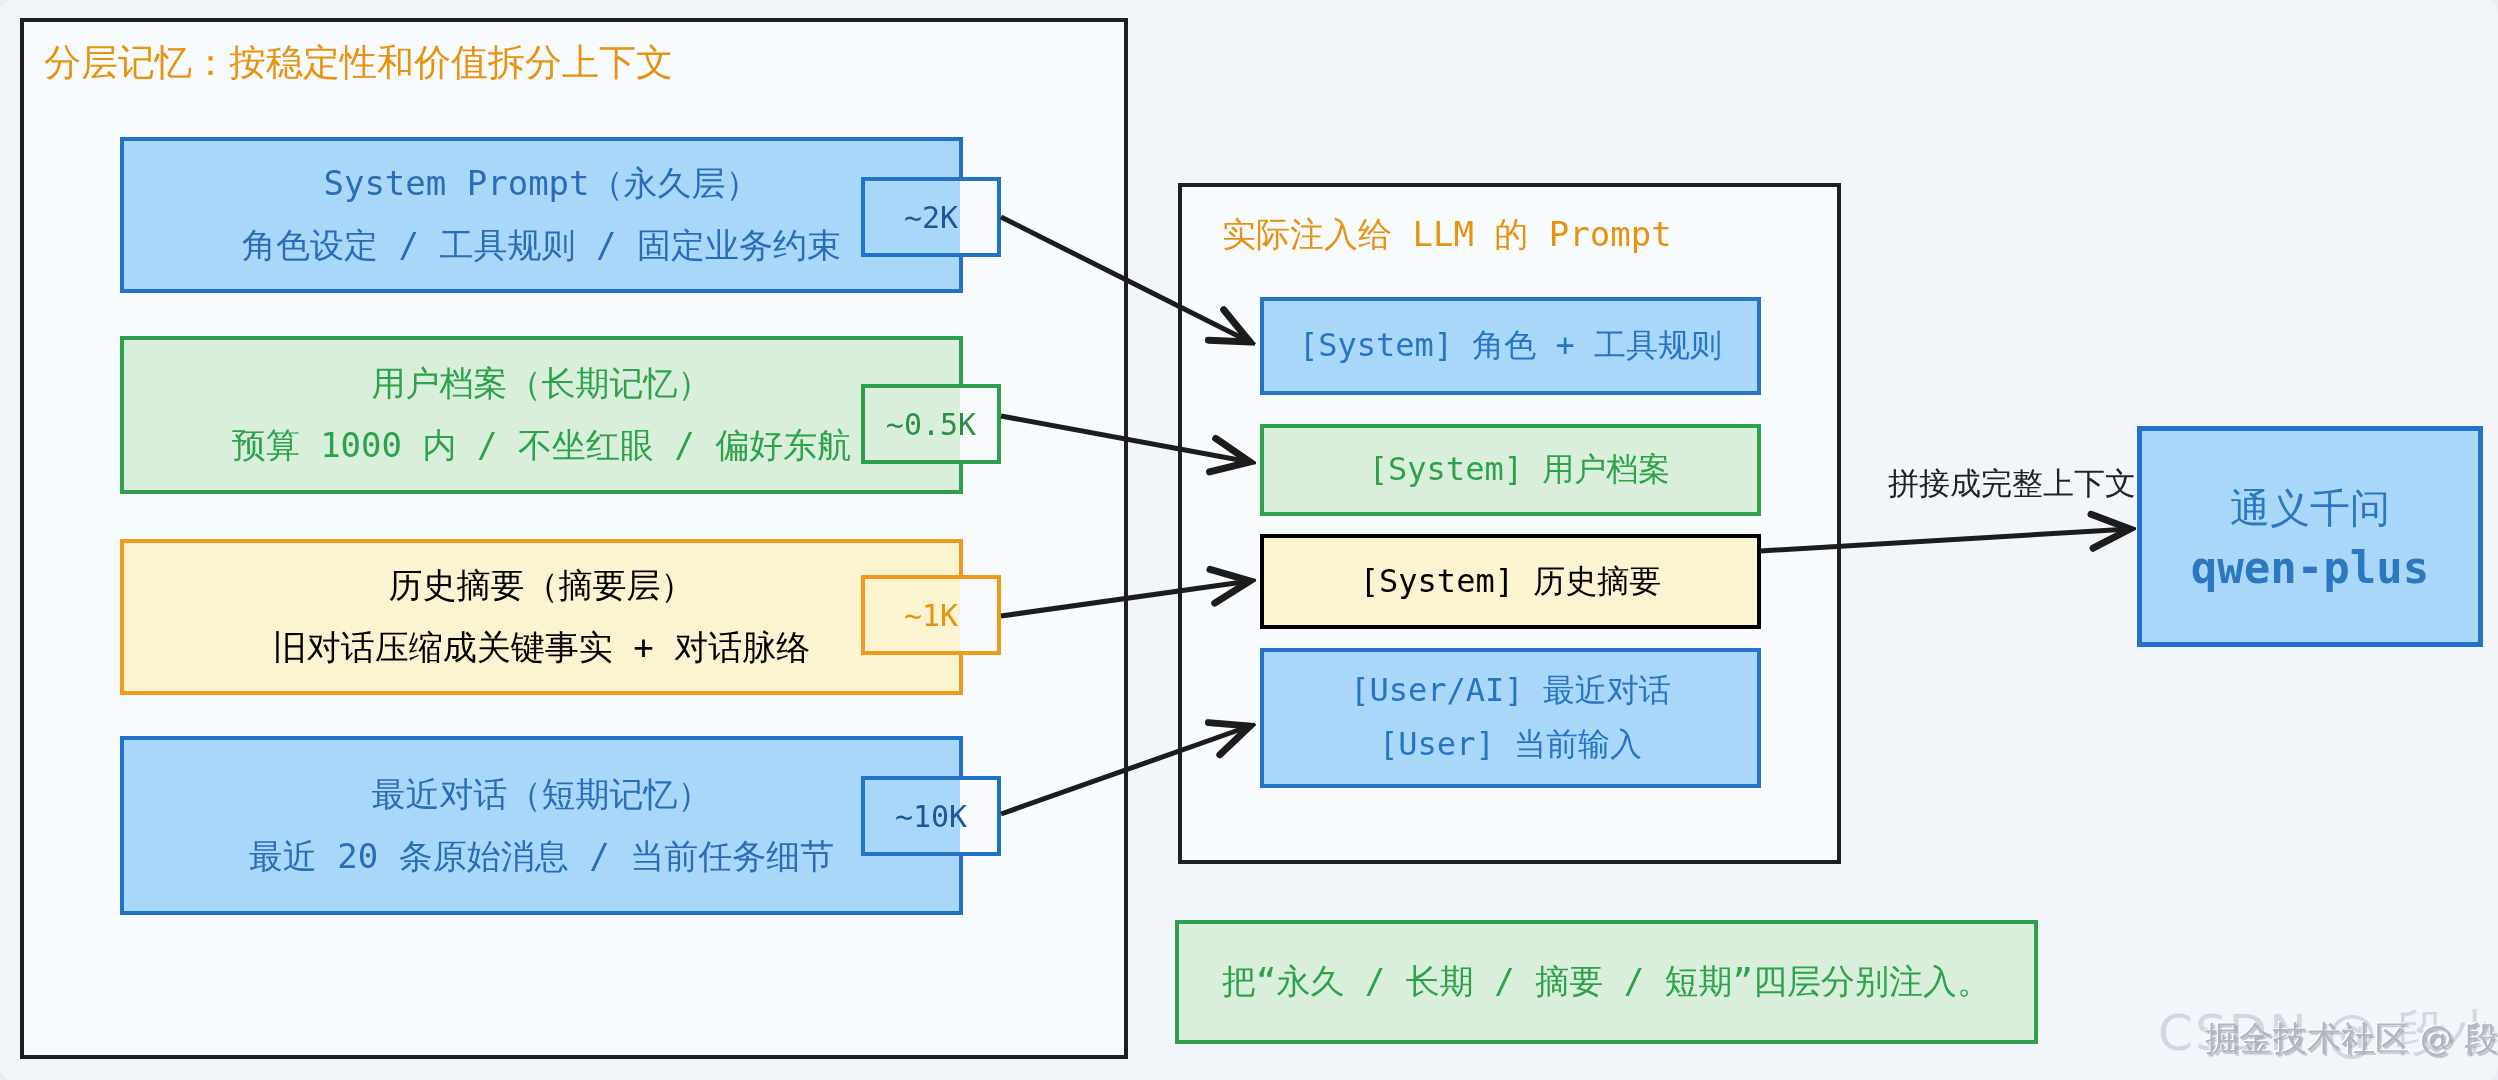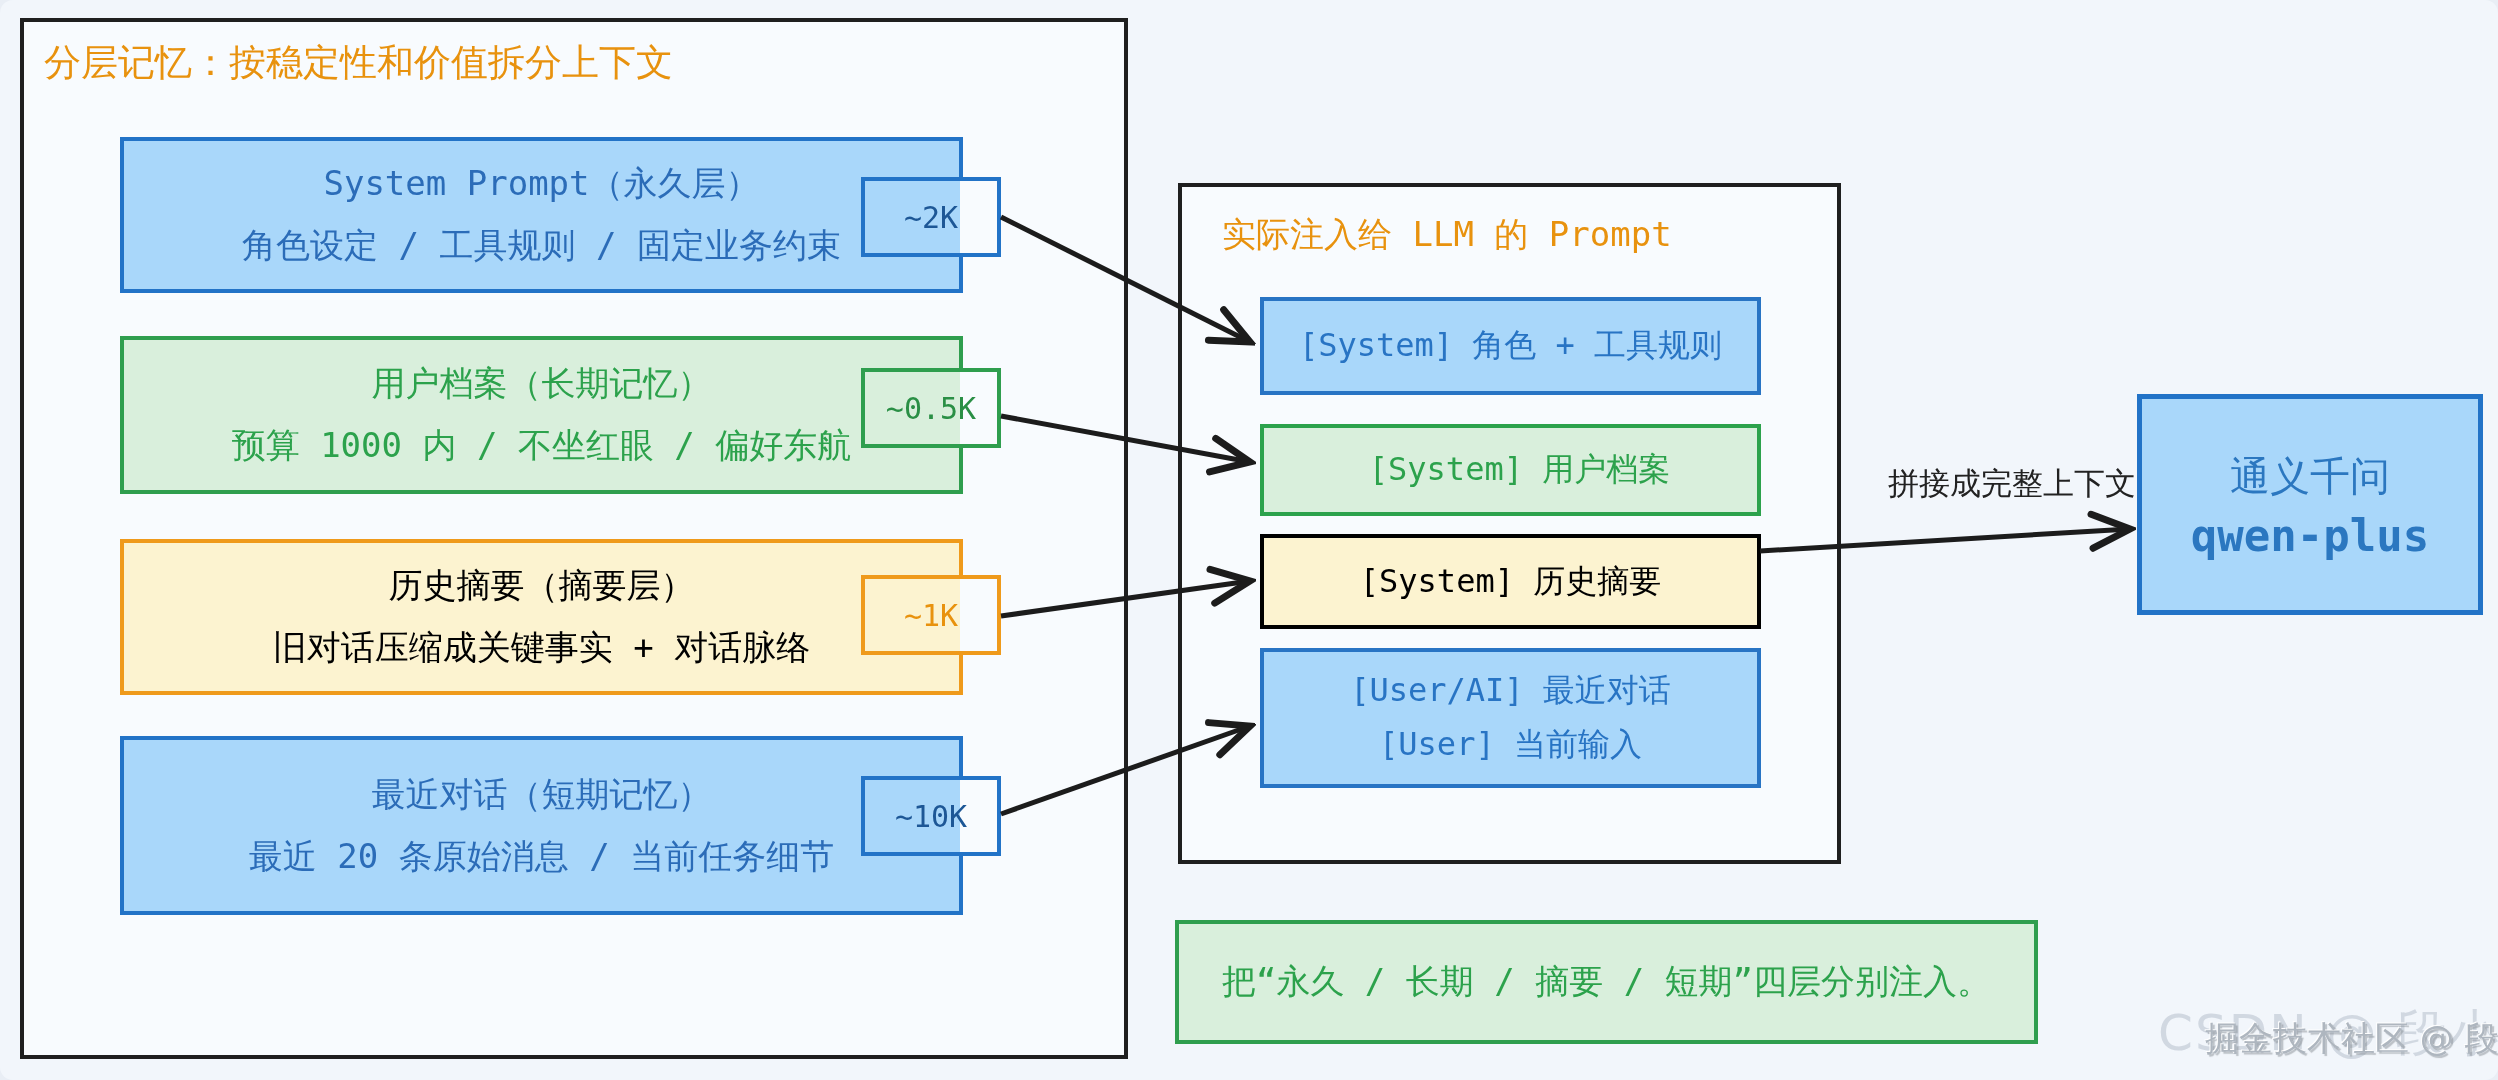--- a/index.html
+++ b/index.html
@@ -53,40 +53,40 @@
     display:flex; align-items:center; justify-content:center;
     font-size:30px;
     z-index:5;
   }
   .tag.t-blue   { border-color:#2273c7; color:#1d5796;
                   background:linear-gradient(90deg,#a9d7fa 0 72%,#f8fbfe 72% 100%); }
   .tag.t-green  { border-color:#2f9e4e; color:#2a8f45;
                   background:linear-gradient(90deg,#d9efdc 0 72%,#f8fbfe 72% 100%); }
   .tag.t-yellow { border-color:#ef9a1b; color:#e8920e;
                   background:linear-gradient(90deg,#fcf3d0 0 72%,#f8fbfe 72% 100%); }
-  .tg1 { top:177px; } .tg2 { top:368px; } .tg3 { top:575px; } .tg4 { top:776px; }
+  .tg1 { top:177px; } .tg2 { top:384px; } .tg3 { top:575px; } .tg4 { top:776px; }
 
   .mid-box {
     position:absolute;
     left:1260px; width:501px;
     display:flex; flex-direction:column; justify-content:center; align-items:center;
     gap:10px;
     font-size:32px;
     text-align:center;
     border:4px solid;
   }
   .mb1 { top:297px; height:98px;  }
   .mb2 { top:424px; height:92px;padding-left:18px;  }
   .mb3 { top:534px; height:95px;  }
   .mb4 { top:648px; height:140px; }
   .mid-box.blue { color:#2874c4; }
 
   .qwen-box {
     position:absolute;
-    left:2137px; top:394px; width:346px; height:221px;
+    left:2137px; top:426px; width:346px; height:221px;
     background:#a9d7fa; border:5px solid #2273c7;
     display:flex; flex-direction:column; justify-content:center; align-items:center;
     gap:6px;
     color:#2b77c0;
   }
   .qwen-box .cn { font-size:40px; }
   .qwen-box .en { font-size:44px; font-weight:600; }
 
   .arrow-label {
     position:absolute;

